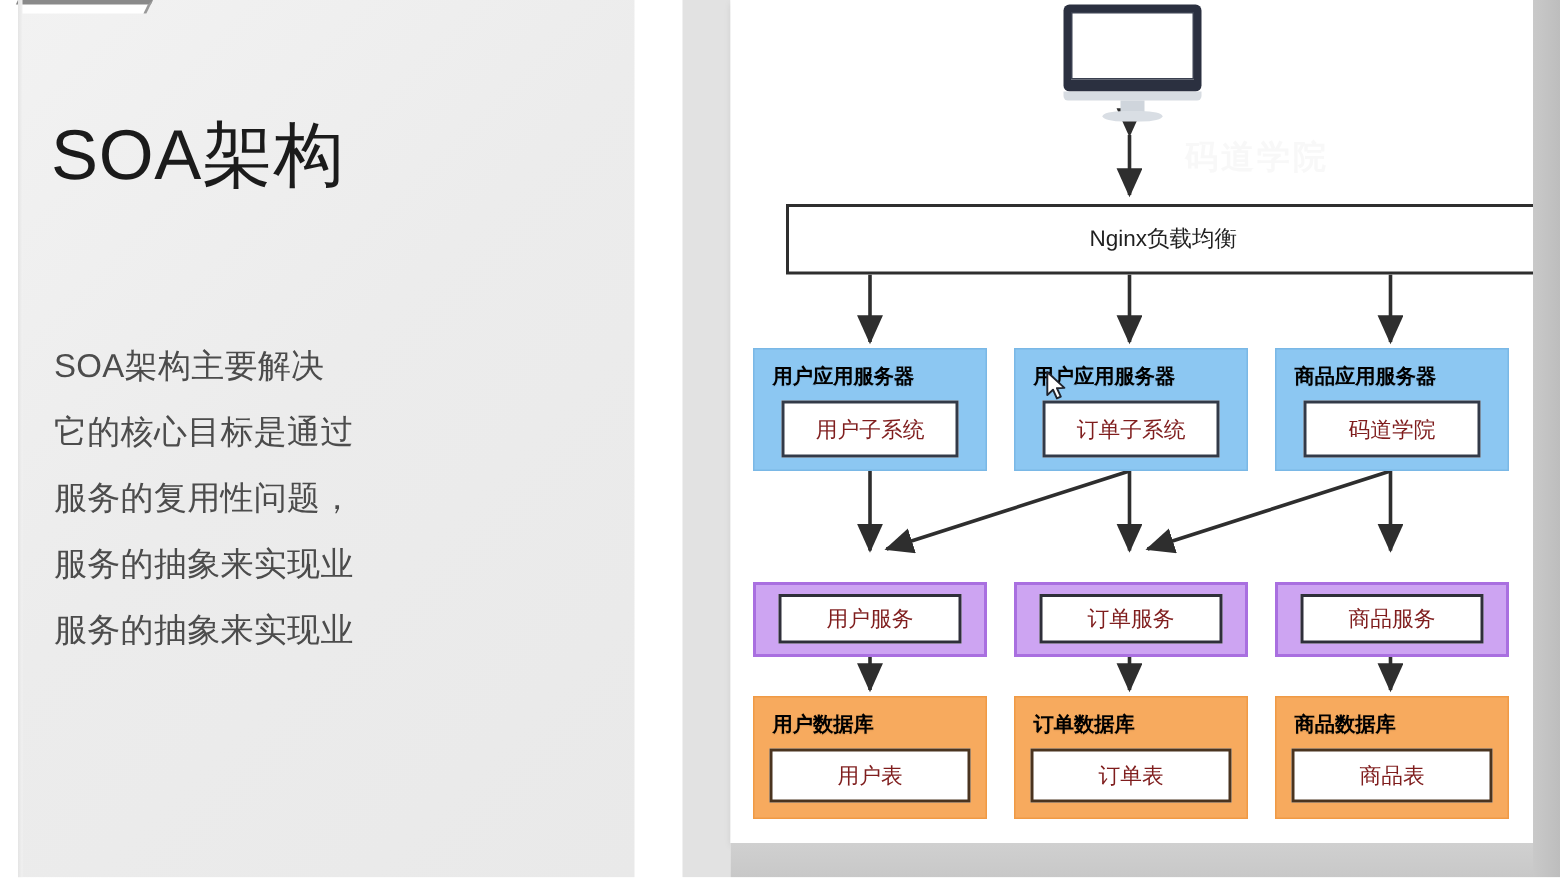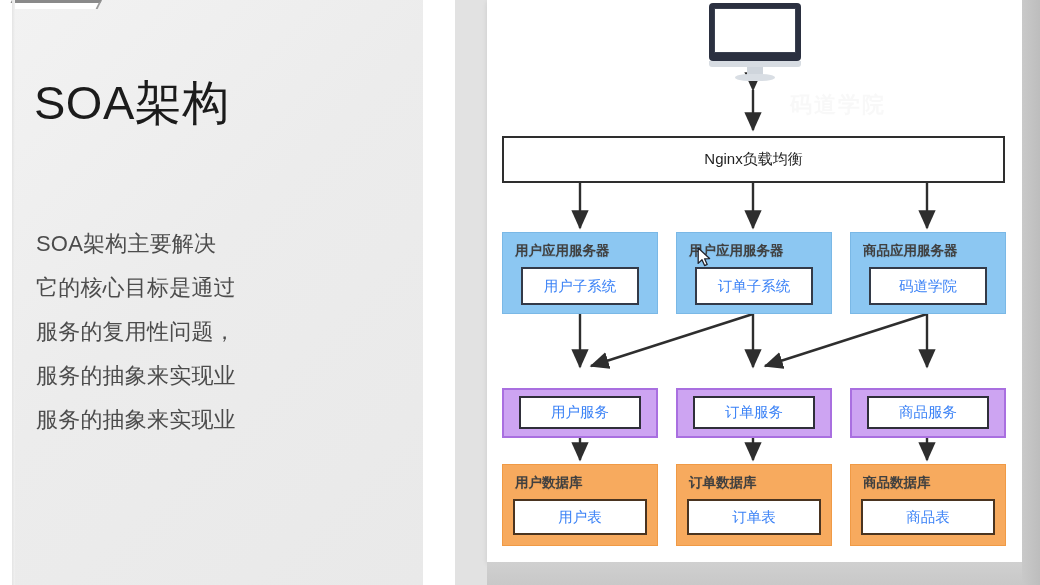--- a/index.html
+++ b/index.html
@@ -124,45 +124,45 @@
     position: absolute; left: 26px; top: 71px; width: 40px; height: 7px;
     background: #d9dee4; border-radius: 50%/70%;
   }
 
   
   .node {
     position: absolute;
     box-sizing: border-box;
   }
   .nginx-box {
-    left: 502px; top: 136px; width: 503px; height: 47px;
+    left: 524px; top: 136px; width: 503px; height: 47px;
     background: #ffffff;
     border: 2px solid #2e2e2e;
     display: flex; align-items: center; justify-content: center;
     font-size: 15px; color: #1f1f1f;
   }
 
   .group-box {
     box-sizing: border-box;
     padding: 5px 0 0 0;
   }
   .group-box .glabel {
     display: block;
-    color: #404040;
+    color: #000000;
     font-size: 13.5px;
     font-weight: 700;
     margin: 4px 12px 0 12px;
     text-shadow: 0 1px 1px rgba(0,0,0,0.10);
   }
   .group-box .inner {
     box-sizing: border-box;
     margin: 7px auto 0 auto;
     background: #ffffff;
     display: flex; align-items: center; justify-content: center;
-    font-size: 14.5px; color: #3b82f6;
+    font-size: 14.5px; color: #7f1d1d;
   }
 
   .app-box { height: 82px; background: #8cc7f2; border: 1px solid #7ab8e6; }
   .app-box .inner { width: 118px; height: 38px; border: 2px solid #333a48; }
 
   .svc-box { height: 50px; background: #cda4f2; border: 2px solid #a96fe0; padding-top: 0; }
   .svc-box .inner { width: 122px; height: 33px; margin-top: 6px; border: 2px solid #2f2f3a; }
 
   .db-box  { height: 82px; background: #f7aa5e; border: 1px solid #f09a45; }
   .db-box .inner { width: 134px; height: 36px; border: 2px solid #4a3420; }

